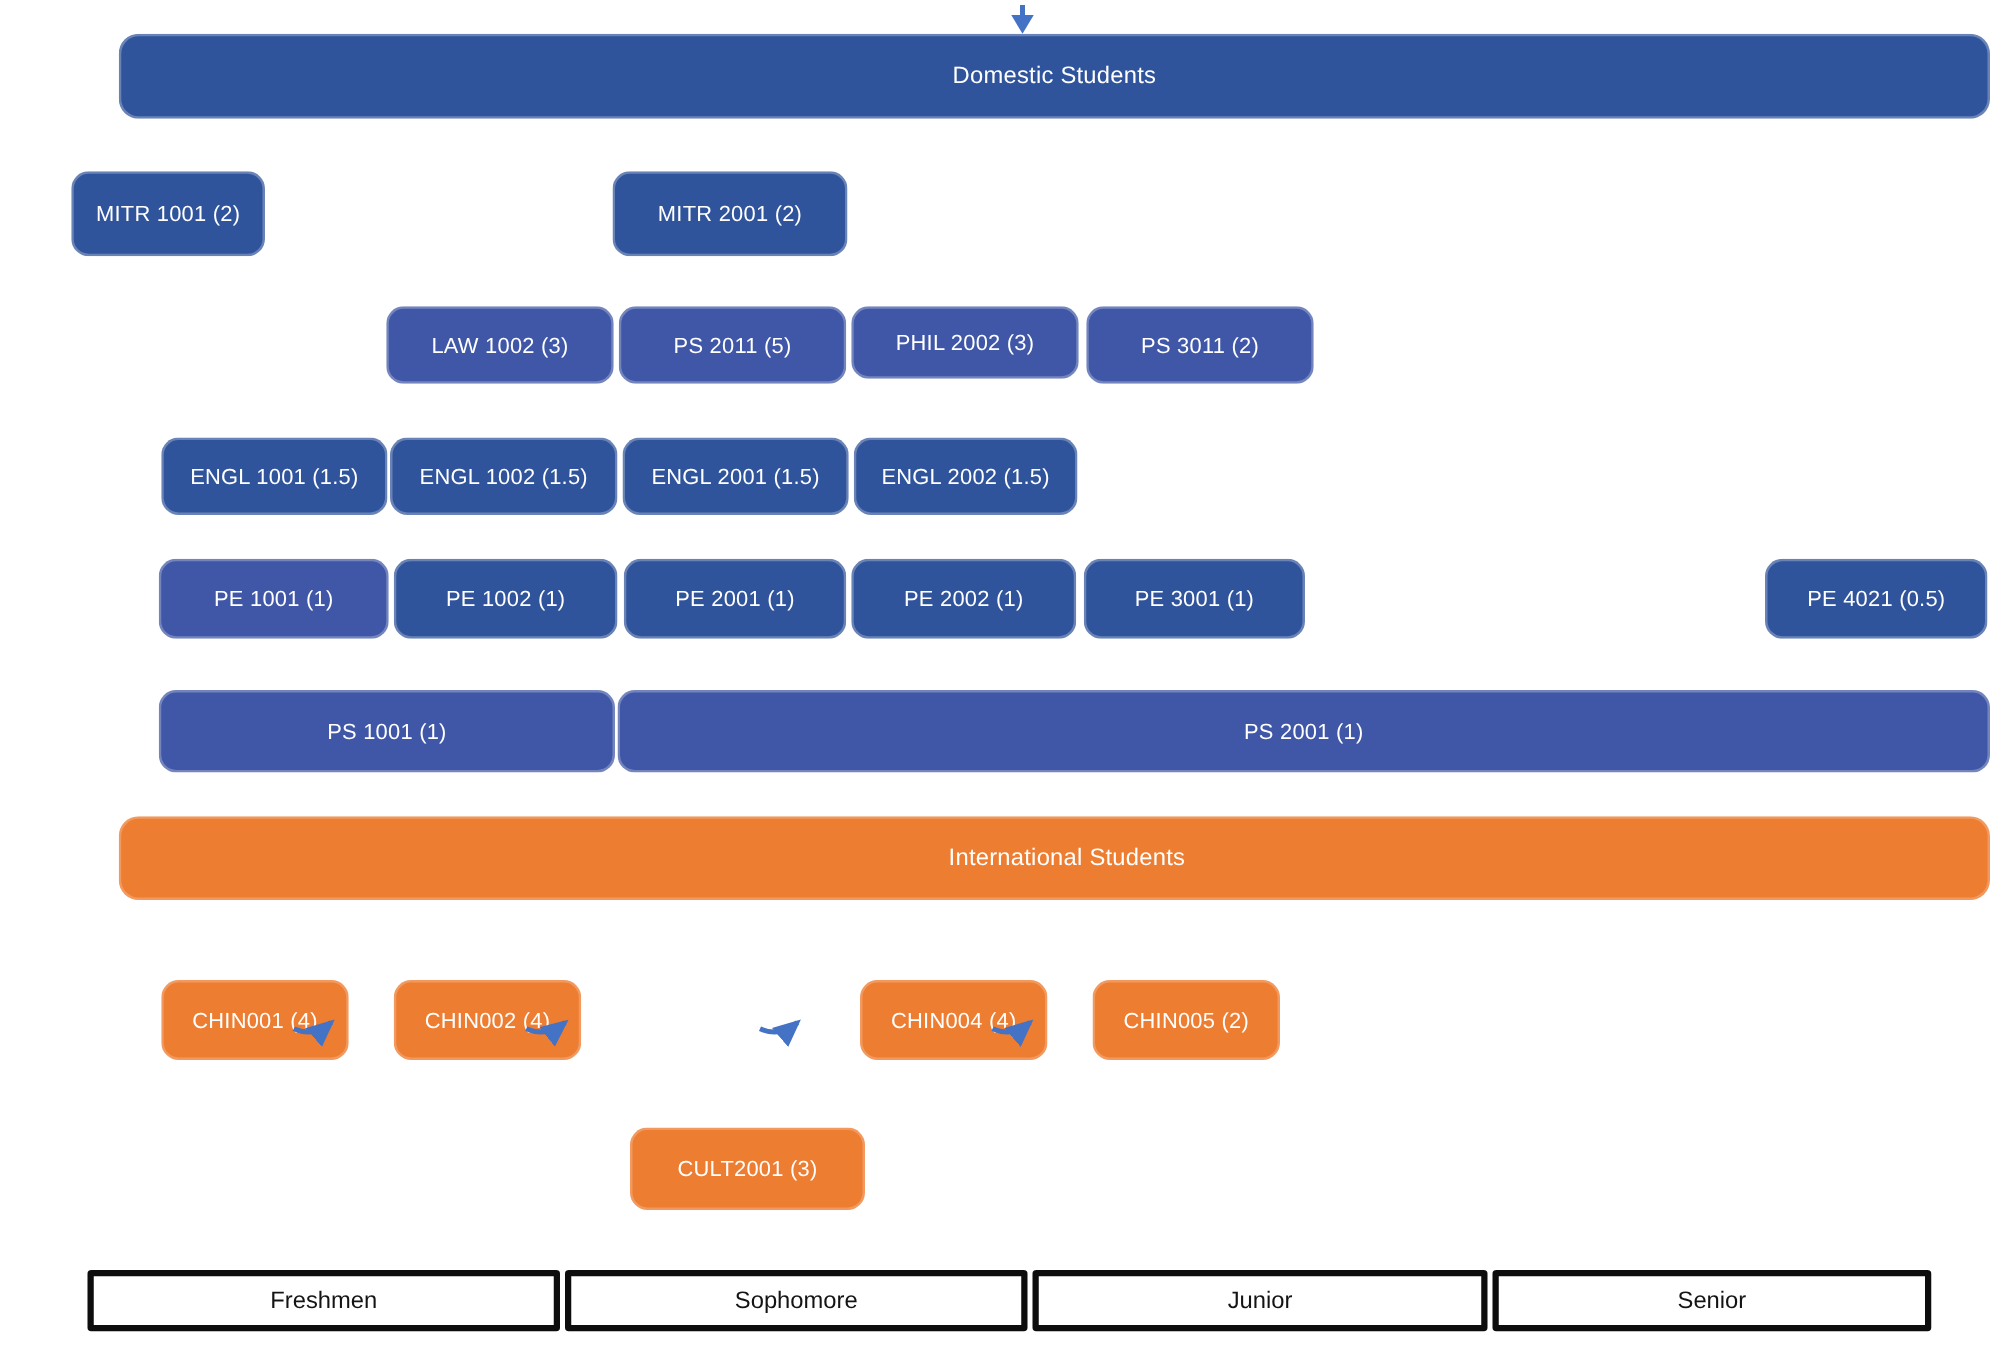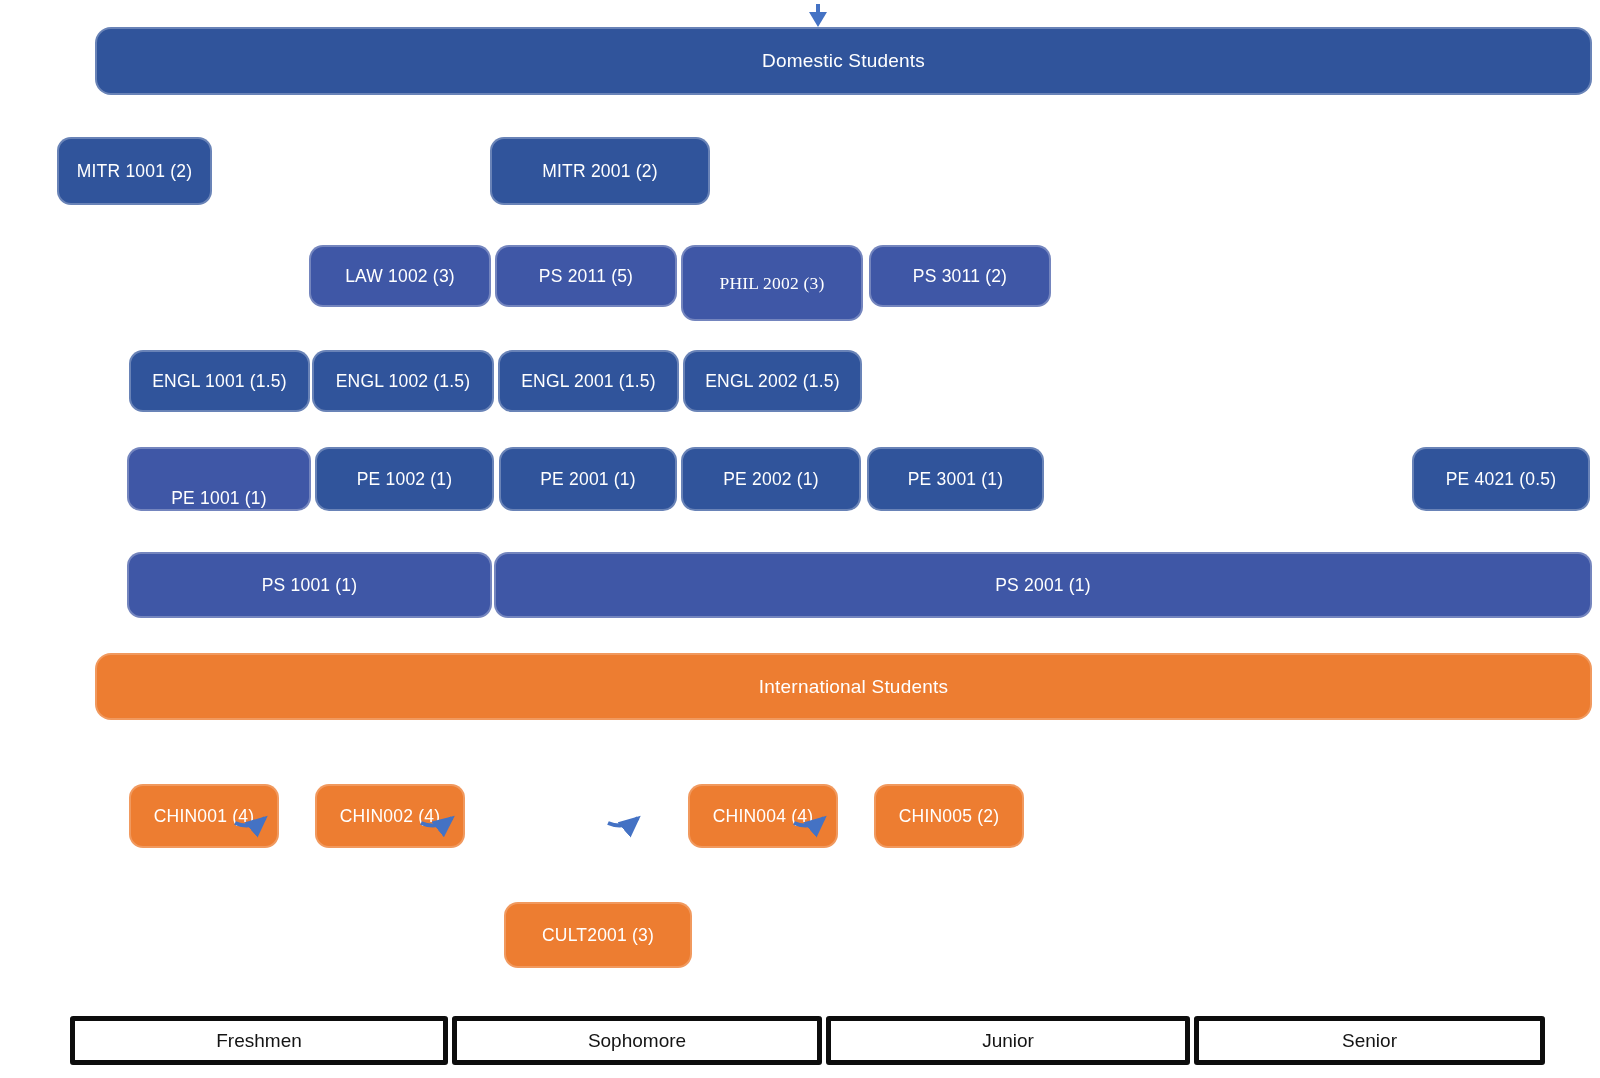--- a/index.html
+++ b/index.html
@@ -27,51 +27,51 @@
 
 <div class="canvas">
 
   <div class="shape dark bar" style="left:48px;top:27px;width:1497px;height:68px;">
     <span>Domestic Students</span>
   </div>
 
   <div class="shape dark" style="left:10px;top:137px;width:155px;height:68px;">
     <span>MITR 1001 (2)</span>
   </div>
-  <div class="shape dark" style="left:443px;top:137px;width:220px;height:68px;">
+  <div class="shape dark" style="left:443px;top:137px;width:188px;height:68px;">
     <span>MITR 2001 (2)</span>
   </div>
 
   <div class="shape light" style="left:262px;top:245px;width:182px;height:62px;">
     <span>LAW 1002 (3)</span>
   </div>
   <div class="shape light" style="left:448px;top:245px;width:182px;height:62px;">
     <span>PS 2011 (5)</span>
   </div>
-  <div class="shape light" style="left:634px;top:245px;width:182px;height:76px;font-family:Liberation Serif, serif;">
+  <div class="shape light" style="left:634px;top:245px;width:182px;height:58px;">
     <span>PHIL 2002 (3)</span>
   </div>
   <div class="shape light" style="left:822px;top:245px;width:182px;height:62px;">
     <span>PS 3011 (2)</span>
   </div>
 
   <div class="shape dark" style="left:82px;top:350px;width:181px;height:62px;">
     <span>ENGL 1001 (1.5)</span>
   </div>
   <div class="shape dark" style="left:265px;top:350px;width:182px;height:62px;">
     <span>ENGL 1002 (1.5)</span>
   </div>
   <div class="shape dark" style="left:451px;top:350px;width:181px;height:62px;">
     <span>ENGL 2001 (1.5)</span>
   </div>
   <div class="shape dark" style="left:636px;top:350px;width:179px;height:62px;">
     <span>ENGL 2002 (1.5)</span>
   </div>
 
-  <div class="shape light" style="left:80px;top:447px;width:184px;height:64px;align-items:flex-end;">
+  <div class="shape light" style="left:80px;top:447px;width:184px;height:64px;">
     <span>PE 1001 (1)</span>
   </div>
   <div class="shape dark" style="left:268px;top:447px;width:179px;height:64px;">
     <span>PE 1002 (1)</span>
   </div>
   <div class="shape dark" style="left:452px;top:447px;width:178px;height:64px;">
     <span>PE 2001 (1)</span>
   </div>
   <div class="shape dark" style="left:634px;top:447px;width:180px;height:64px;">
     <span>PE 2002 (1)</span>

